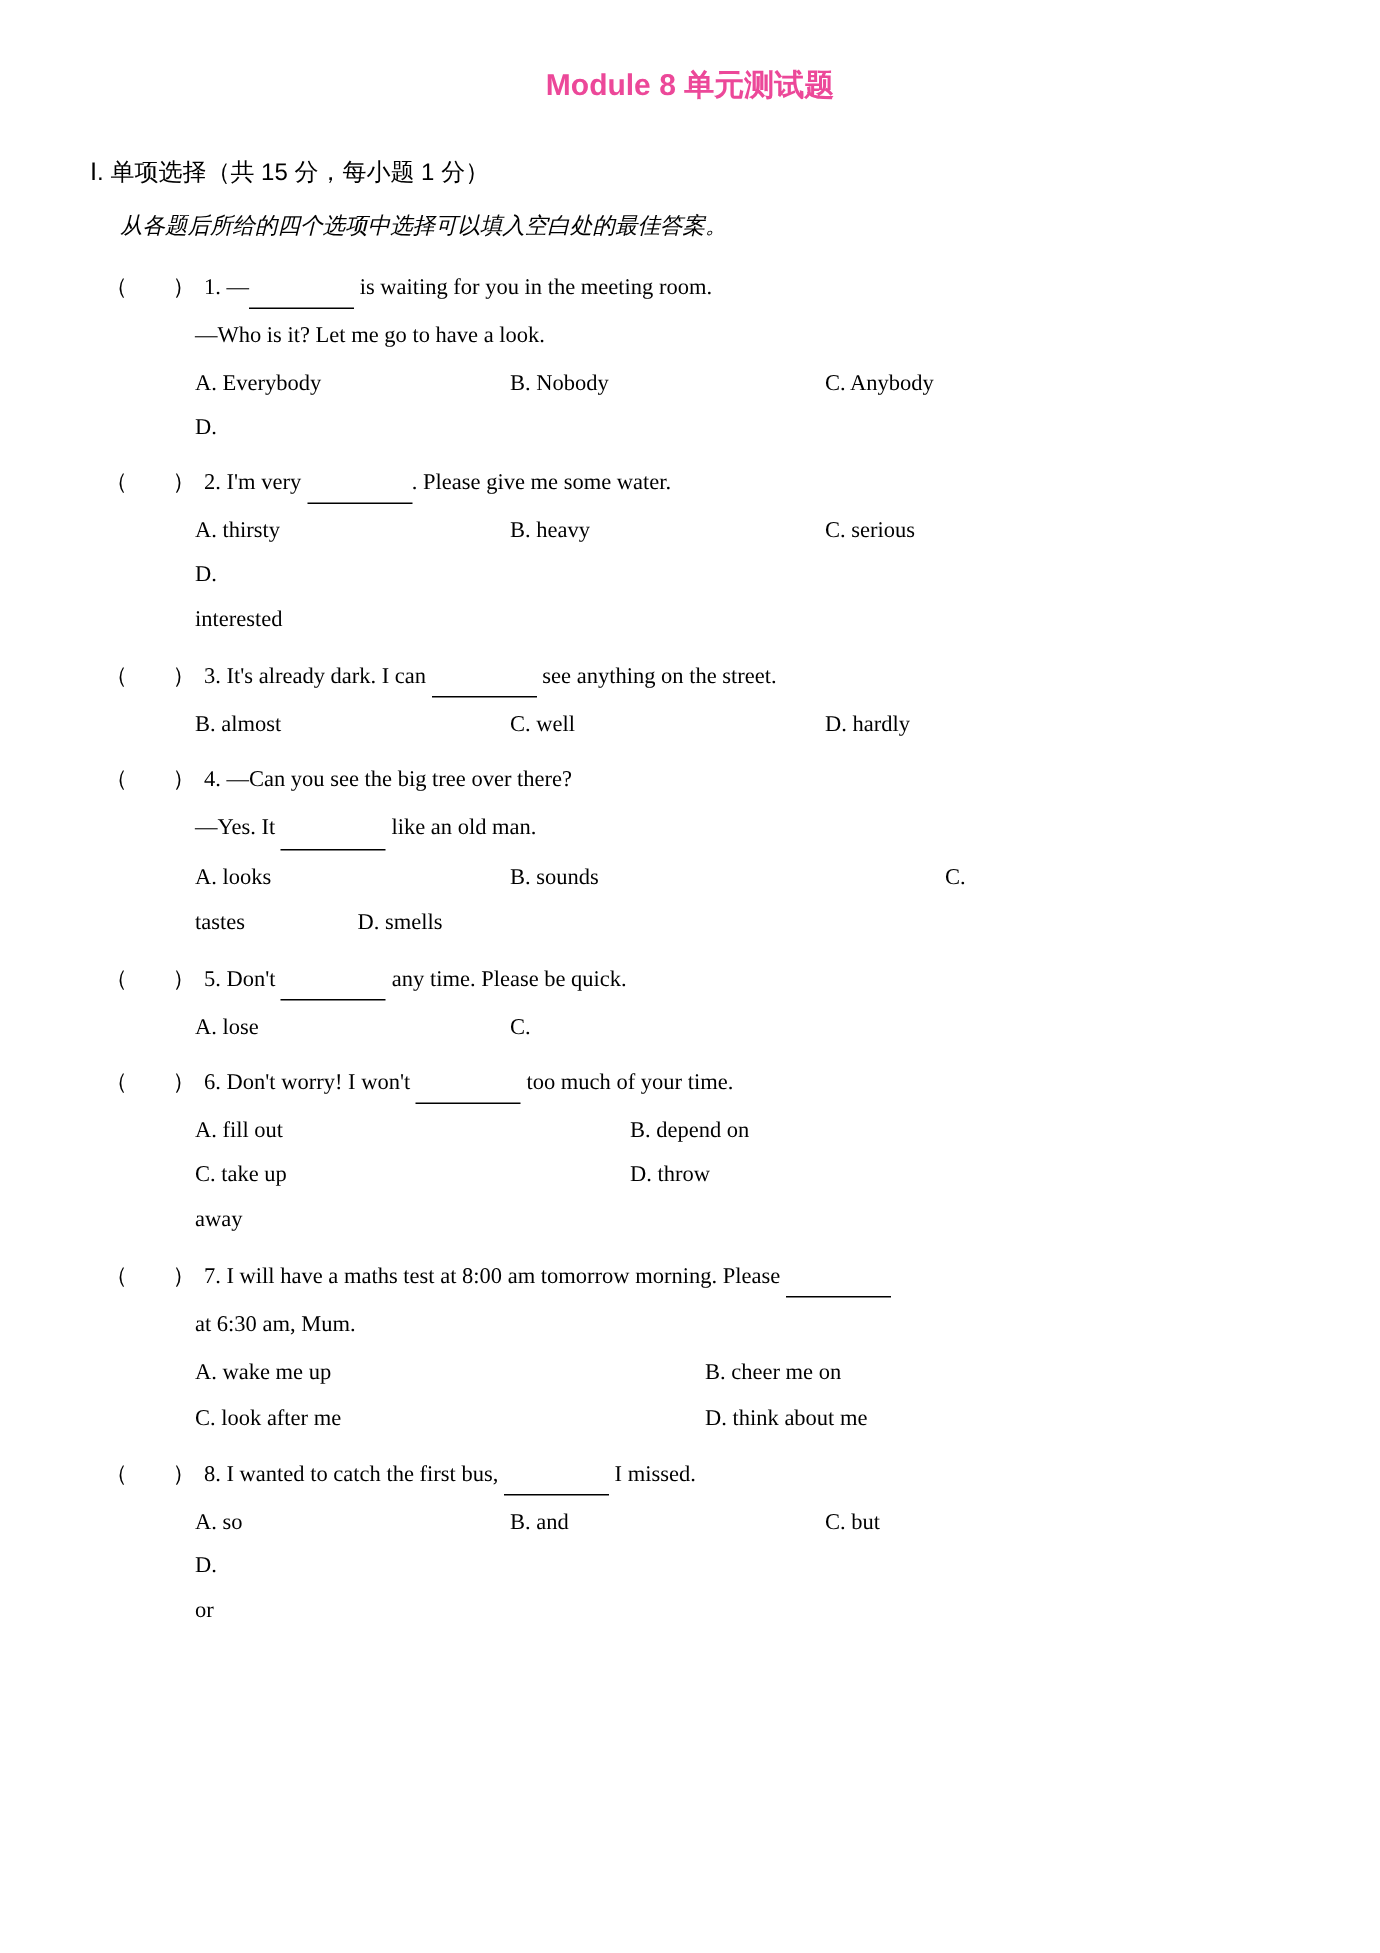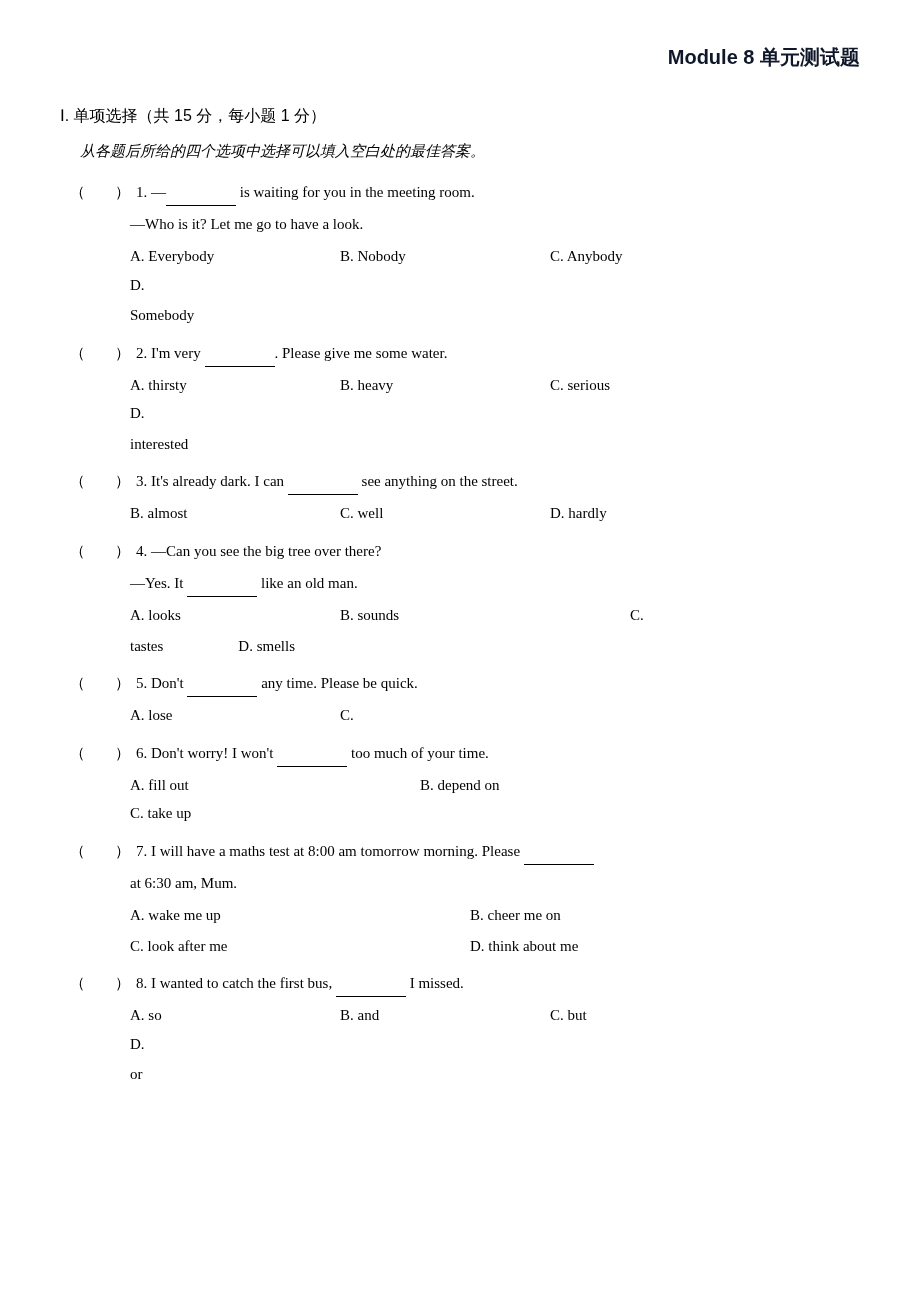--- a/index.html
+++ b/index.html
@@ -11,22 +11,22 @@
       background: #ffffff;
       font-family: "SimSun", "宋体", serif;
       font-size: 15px;
       color: #000000;
       width: 920px;
       min-height: 1302px;
       padding: 40px 60px;
       line-height: 1.7;
     }
     .page-title {
-      text-align: right;
-      color: #0f172a;
+      text-align: center;
+      color: #ec4899;
       font-size: 20px;
       font-weight: bold;
       margin-bottom: 28px;
       font-family: "SimHei", "黑体", sans-serif;
     }
     .section-header {
       font-size: 16px;
       font-weight: normal;
       margin-bottom: 10px;
       font-family: "SimHei", "黑体", sans-serif;
@@ -98,21 +98,20 @@
     <span class="paren">（　　）</span>
     <span class="q-text">1. —<span class="blank"></span> is waiting for you in the meeting room.</span>
   </div>
   <div class="continuation">—Who is it? Let me go to have a look.</div>
   <div class="options-row">
     <span class="option">A. Everybody</span>
     <span class="option">B. Nobody</span>
     <span class="option">C. Anybody</span>
     <span class="option">D.</span>
   </div>
-  <div class="continuation">Somebody</div>
 </div>
 
 <div class="question-block">
   <div class="question-line">
     <span class="paren">（　　）</span>
     <span class="q-text">2. I'm very <span class="blank"></span>. Please give me some water.</span>
   </div>
   <div class="options-row">
     <span class="option">A. thirsty</span>
     <span class="option">B. heavy</span>
@@ -161,21 +160,23 @@
 
 <div class="question-block">
   <div class="question-line">
     <span class="paren">（　　）</span>
     <span class="q-text">6. Don't worry! I won't <span class="blank"></span> too much of your time.</span>
   </div>
   <div class="options-row">
     <span class="option option-wide">A. fill out</span>
     <span class="option option-wide">B. depend on</span>
     <span class="option option-wide">C. take up</span>
-  </div>
+    <span class="option">D. throw</span>
+  </div>
+  <div class="continuation">away</div>
 </div>
 
 <div class="question-block">
   <div class="question-line">
     <span class="paren">（　　）</span>
     <span class="q-text">7. I will have a maths test at 8:00 am tomorrow morning. Please <span class="blank"></span></span>
   </div>
   <div class="continuation">at 6:30 am, Mum.</div>
   <div class="options-row">
     <span style="min-width:340px;">A. wake me up</span>

